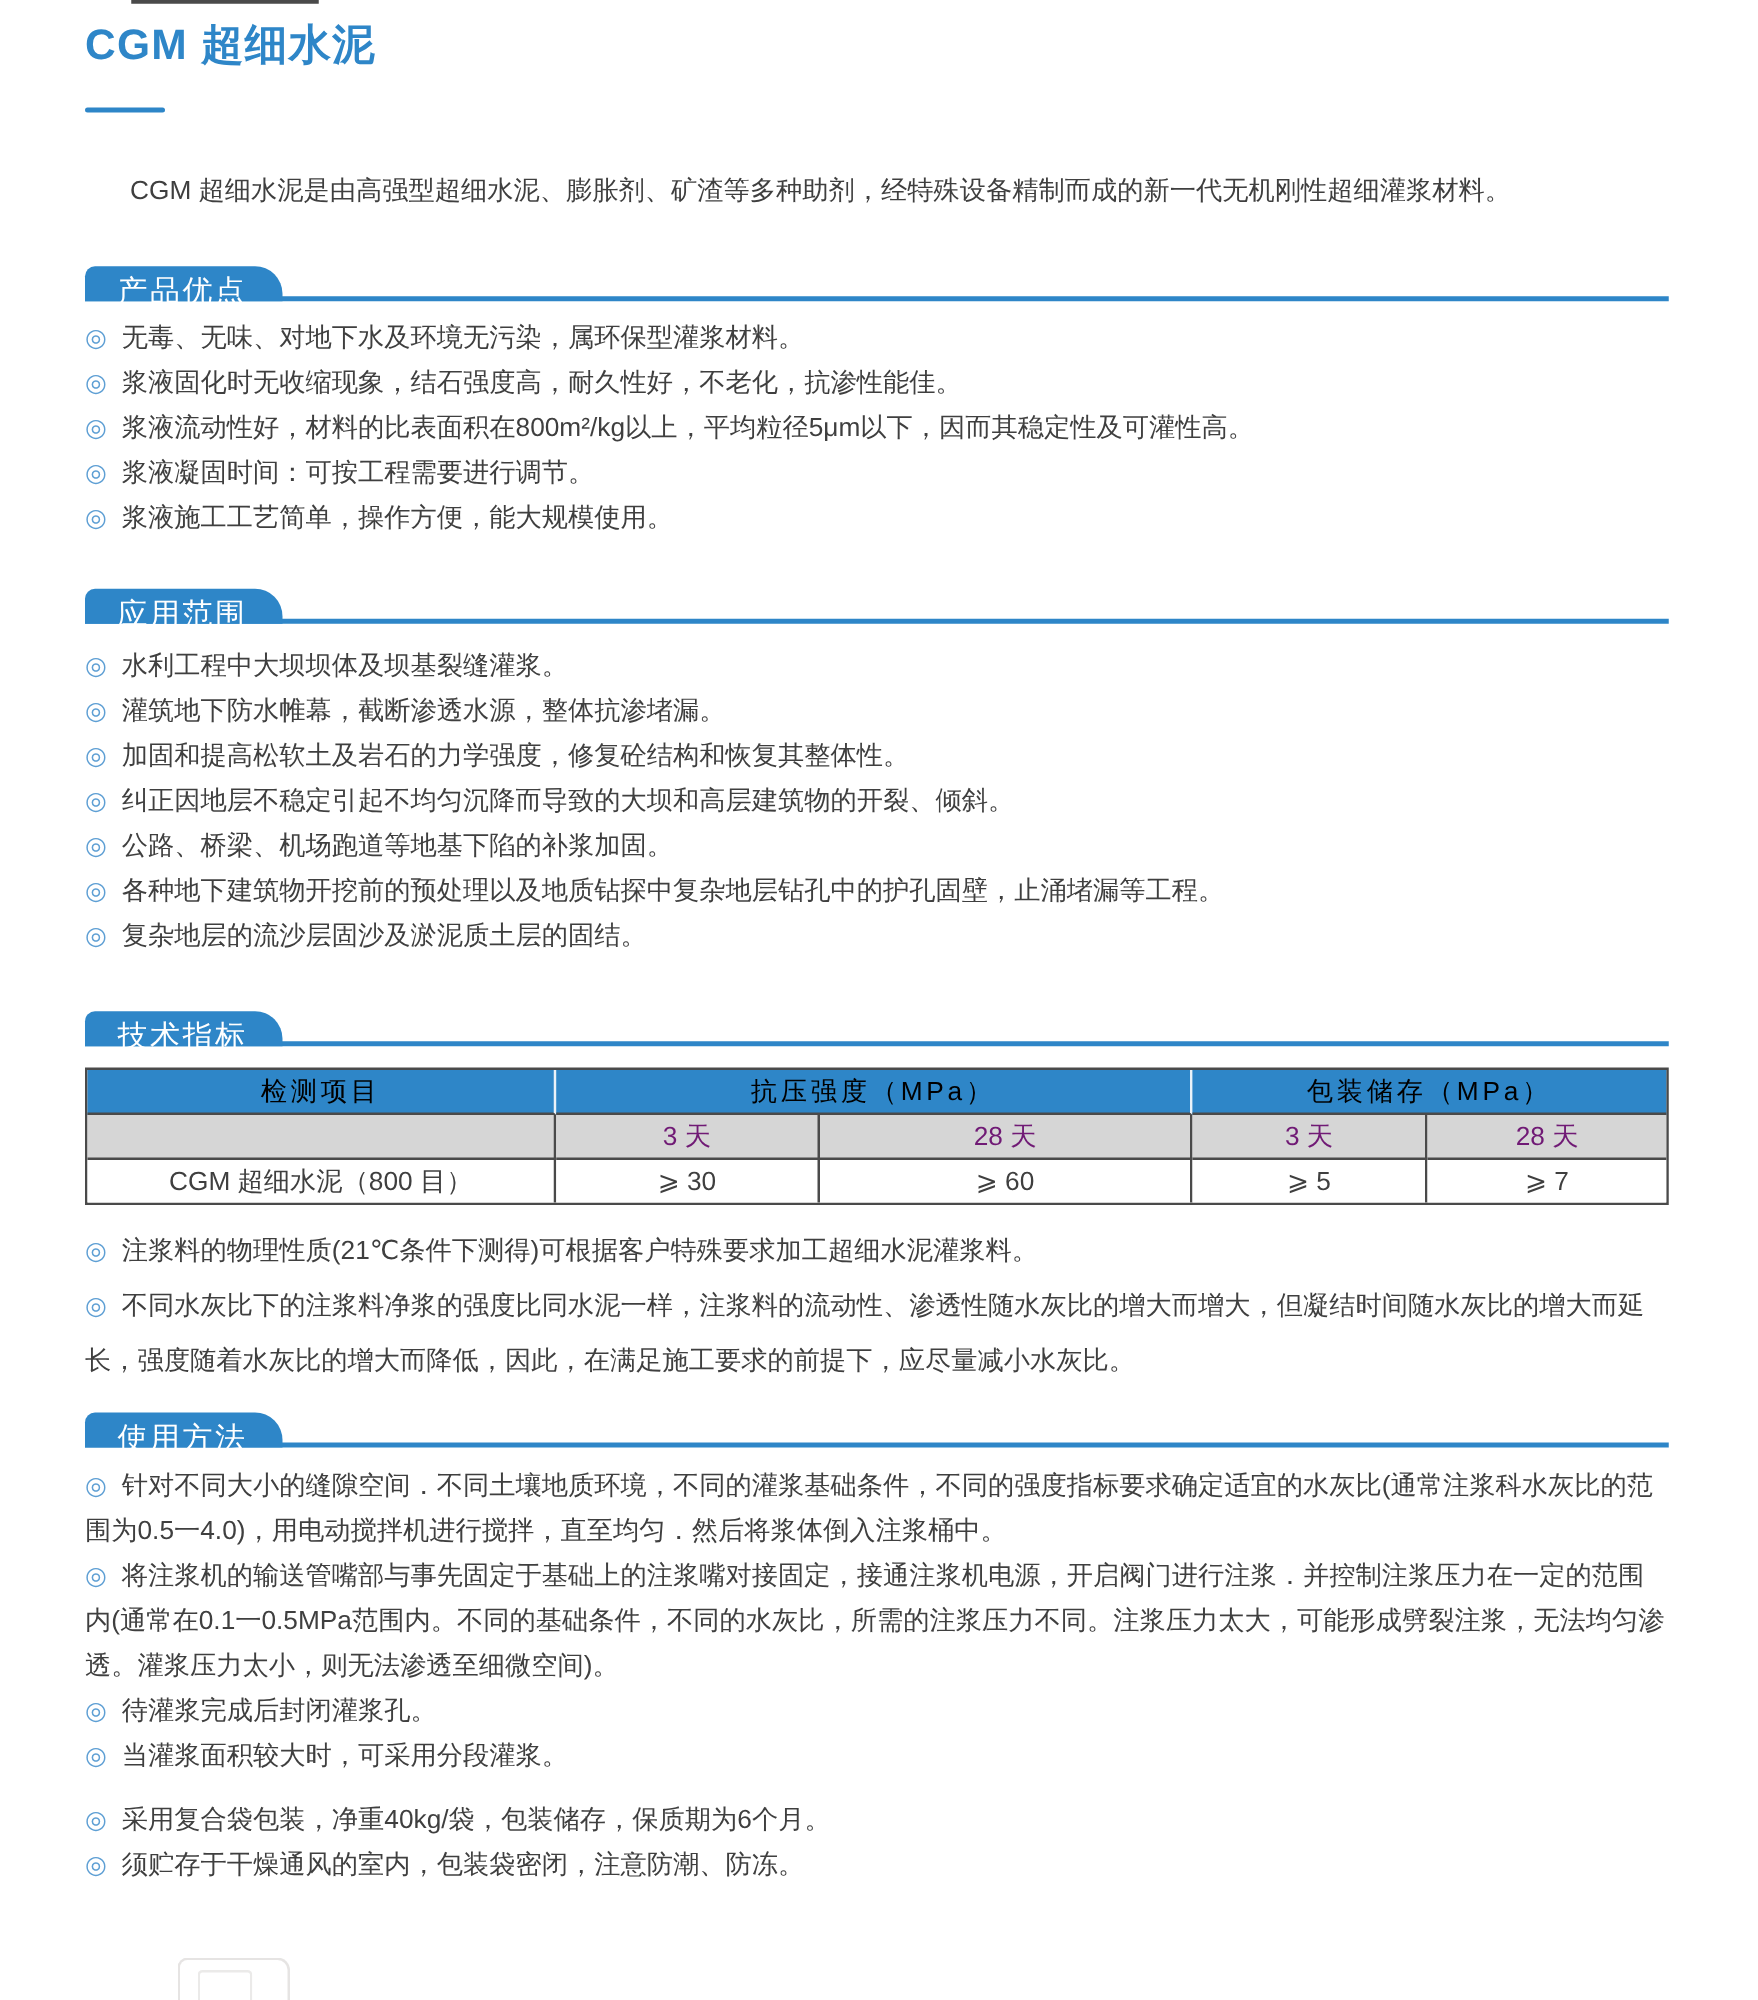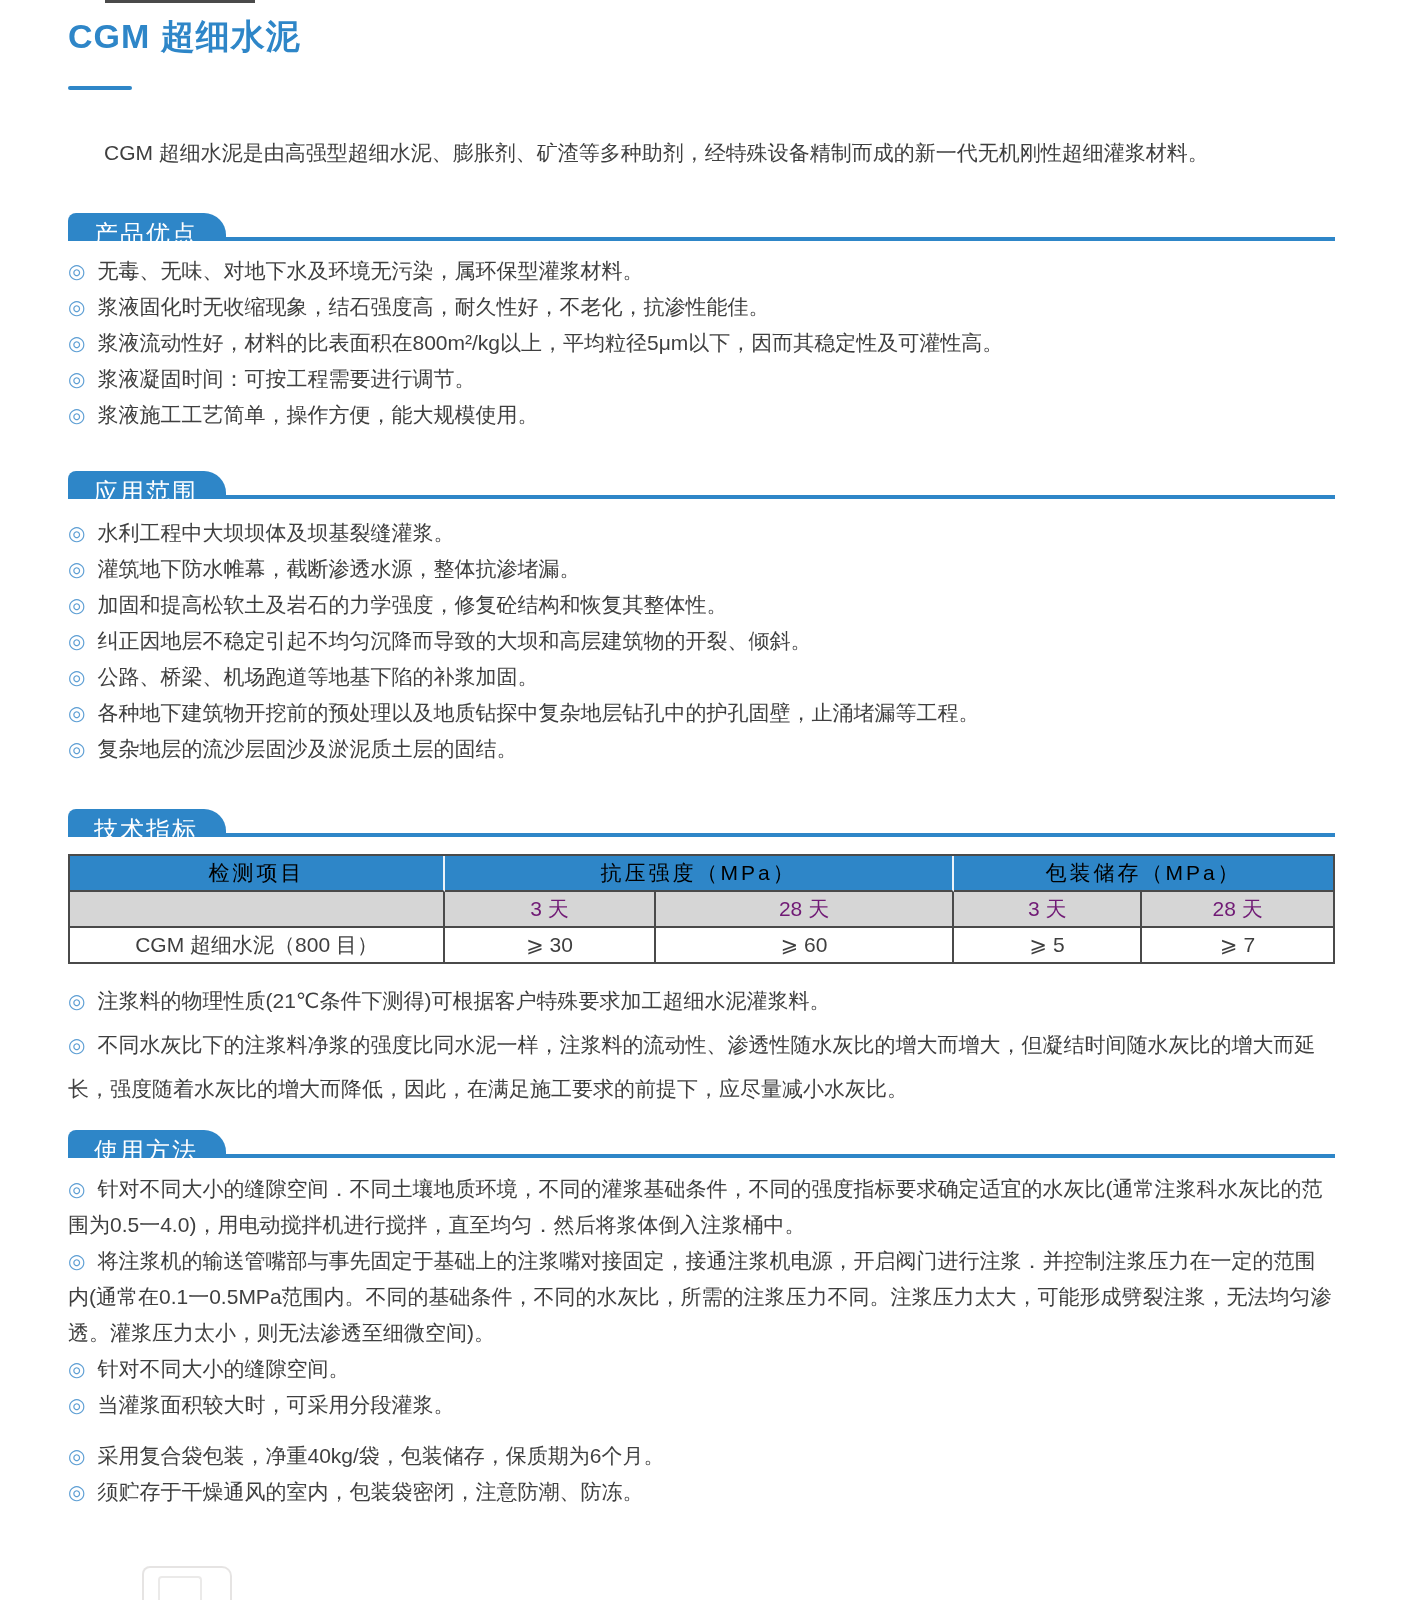--- a/index.html
+++ b/index.html
@@ -155,21 +155,21 @@
     <p><span class="bullet">◎</span><span>不同水灰比下的注浆料净浆的强度比同水泥一样，注浆料的流动性、渗透性随水灰比的增大而增大，但凝结时间随水灰比的增大而延长，强度随着水灰比的增大而降低，因此，在满足施工要求的前提下，应尽量减小水灰比。</span></p>
   </div>
 
   <div class="sec-head m-usage">
     <div class="sec-rule"></div>
     <div class="sec-badge">使用方法</div>
   </div>
   <ul class="blist m-usage-list">
     <li><span class="bullet">◎</span><span>针对不同大小的缝隙空间．不同土壤地质环境，不同的灌浆基础条件，不同的强度指标要求确定适宜的水灰比(通常注浆科水灰比的范围为0.5一4.0)，用电动搅拌机进行搅拌，直至均匀．然后将浆体倒入注浆桶中。</span></li>
     <li><span class="bullet">◎</span><span>将注浆机的输送管嘴部与事先固定于基础上的注浆嘴对接固定，接通注浆机电源，开启阀门进行注浆．并控制注浆压力在一定的范围内(通常在0.1一0.5MPa范围内。不同的基础条件，不同的水灰比，所需的注浆压力不同。注浆压力太大，可能形成劈裂注浆，无法均匀渗透。灌浆压力太小，则无法渗透至细微空间)。</span></li>
-    <li><span class="bullet">◎</span><span>针对不同大小的缝隙空间。</span></li>
+    <li><span class="bullet">◎</span><span>待灌浆完成后封闭灌浆孔。</span></li>
     <li><span class="bullet">◎</span><span>当灌浆面积较大时，可采用分段灌浆。</span></li>
   </ul>
 
   <ul class="blist m-pack-list">
     <li><span class="bullet">◎</span><span>采用复合袋包装，净重40kg/袋，包装储存，保质期为6个月。</span></li>
     <li><span class="bullet">◎</span><span>须贮存于干燥通风的室内，包装袋密闭，注意防潮、防冻。</span></li>
   </ul>
 
 </div>
 

